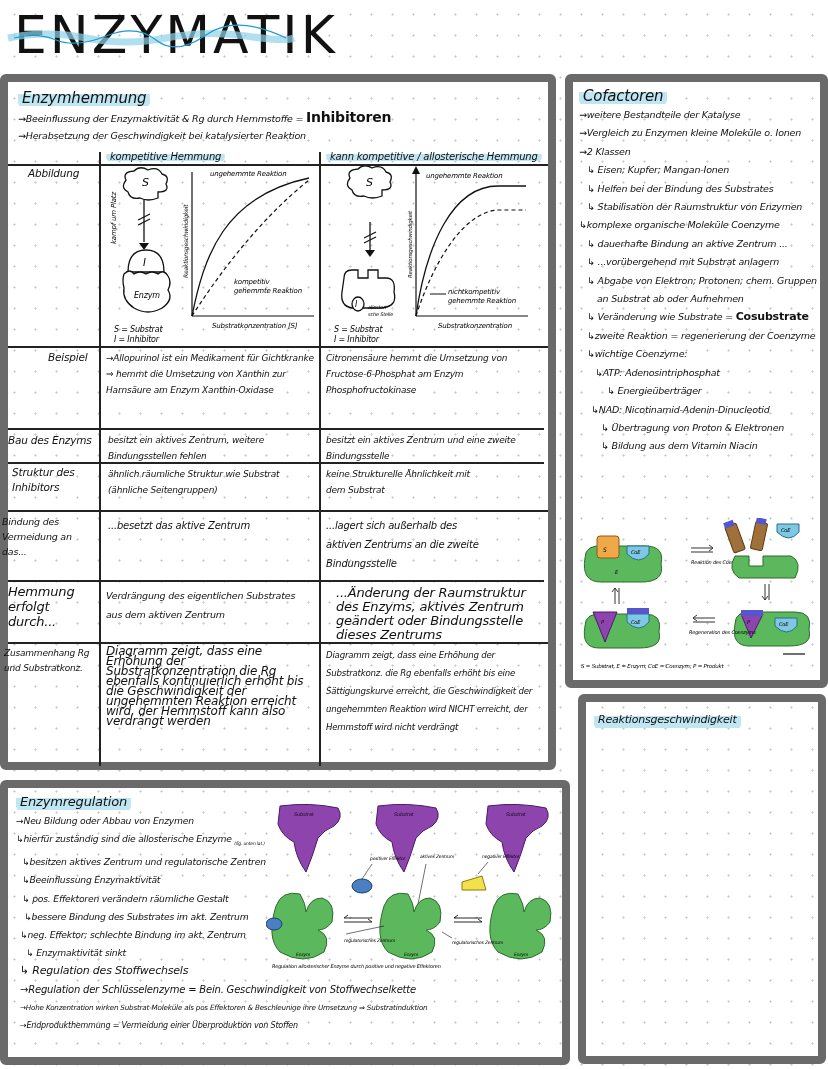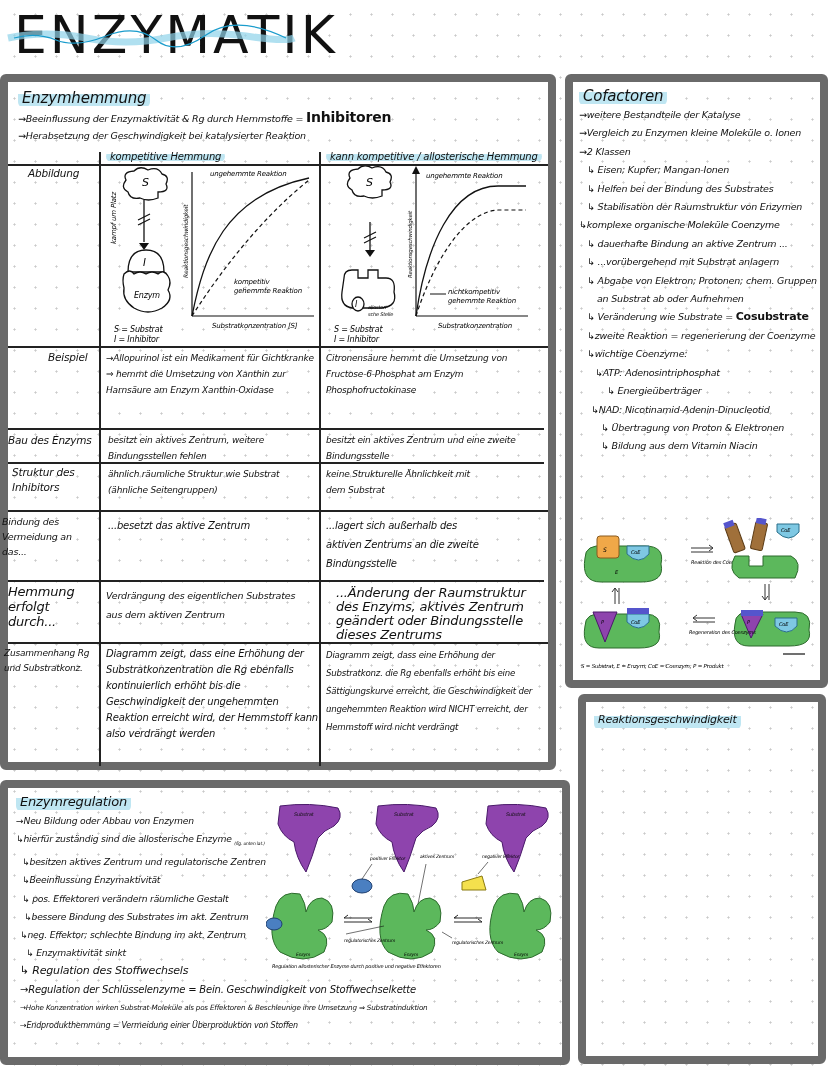--- a/index.html
+++ b/index.html
@@ -143,21 +143,21 @@
       <div class="cell" style="left:98px; top:198px; width:210px;">→Allopurinol ist ein Medikament für Gichtkranke ⇒ hemmt die Umsetzung von Xanthin zur Harnsäure am Enzym Xanthin-Oxidase</div>
       <div class="cell" style="left:318px; top:198px; width:218px;">Citronensäure hemmt die Umsetzung von Fructose-6-Phosphat am Enzym Phosphofructokinase</div>
       <div class="cell" style="left:100px; top:280px; width:206px;">besitzt ein aktives Zentrum, weitere Bindungsstellen fehlen</div>
       <div class="cell" style="left:318px; top:280px; width:200px;">besitzt ein aktives Zentrum und eine zweite Bindungsstelle</div>
       <div class="cell" style="left:100px; top:314px; width:200px;">ähnlich räumliche Struktur wie Substrat (ähnliche Seitengruppen)</div>
       <div class="cell" style="left:318px; top:314px; width:150px;">keine Strukturelle Ähnlichkeit mit dem Substrat</div>
       <div class="cell" style="left:100px; top:364px; width:206px; font-size:10px; line-height:19px;">...besetzt das aktive Zentrum</div>
       <div class="cell" style="left:318px; top:364px; width:160px; font-size:10px; line-height:19px;">...lagert sich außerhalb des aktiven Zentrums an die zweite Bindungsstelle</div>
       <div class="cell" style="left:98px; top:434px; width:190px; font-size:9.5px; line-height:19px;">Verdrängung des eigentlichen Substrates aus dem aktiven Zentrum</div>
       <div class="cell" style="left:328px; top:434px; width:210px; font-size:13px; line-height:14px;">...Änderung der Raumstruktur des Enzyms, aktives Zentrum geändert oder Bindungsstelle dieses Zentrums</div>
-      <div class="cell" style="left:98px; top:494px; width:212px; font-size:10px; line-height:16px;">Diagramm zeigt, dass eine Erhöhung der Substratkonzentration die Rg ebenfalls kontinuierlich erhöht bis die Geschwindigkeit der ungehemmten Reaktion erreicht wird, der Hemmstoff kann also verdrängt werden</div>
+      <div class="cell" style="left:98px; top:494px; width:212px; font-size:12px; line-height:10px;">Diagramm zeigt, dass eine Erhöhung der Substratkonzentration die Rg ebenfalls kontinuierlich erhöht bis die Geschwindigkeit der ungehemmten Reaktion erreicht wird, der Hemmstoff kann also verdrängt werden</div>
       <div class="cell" style="left:318px; top:494px; width:222px; font-size:8.6px; line-height:18px;">Diagramm zeigt, dass eine Erhöhung der Substratkonz. die Rg ebenfalls erhöht bis eine Sättigungskurve erreicht, die Geschwindigkeit der ungehemmten Reaktion wird NICHT erreicht, der Hemmstoff wird nicht verdrängt</div>
     </div>
   </div>
 </div>
 
 <div class="panel" id="p-cofactoren">
   <div class="panel-inner hand" style="padding:2px 6px;">
     <div class="panel-heading hl">Cofactoren</div>
     <div id="cof-lines">
       <div class="cof-line" style="padding-left:0px;">→weitere Bestandteile der Katalyse</div>

